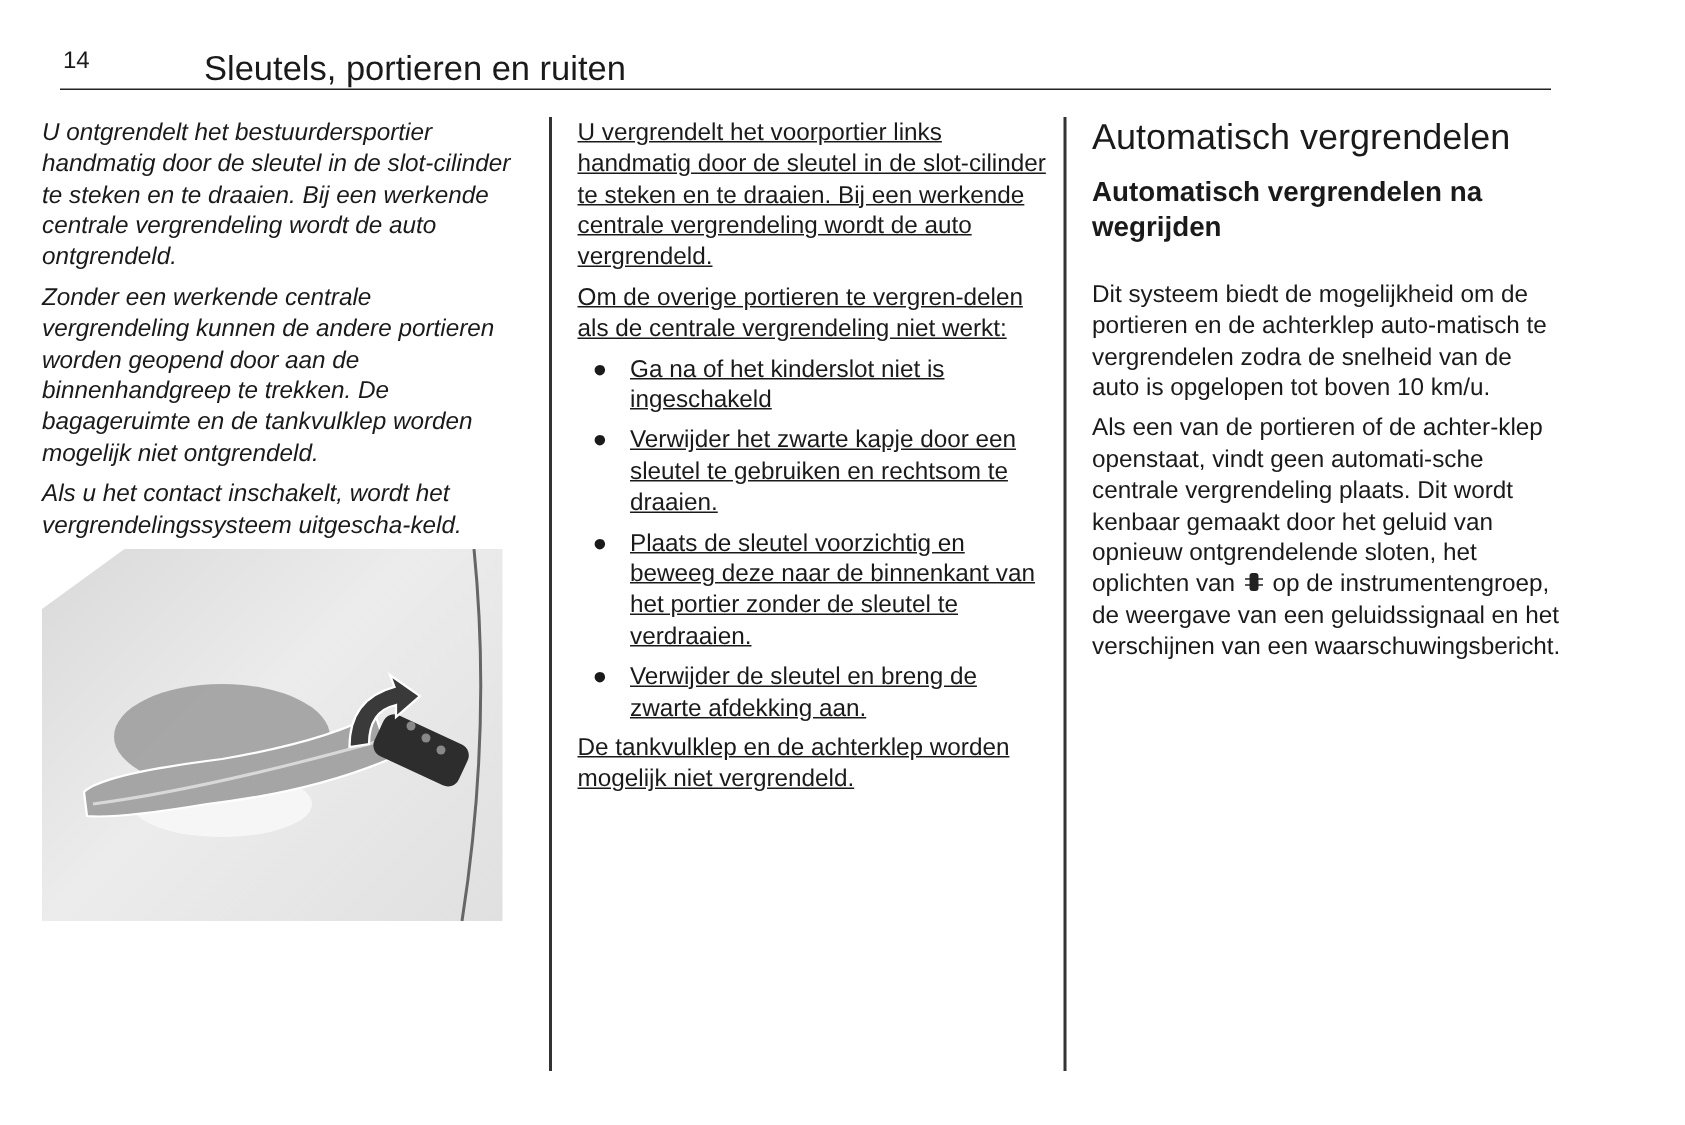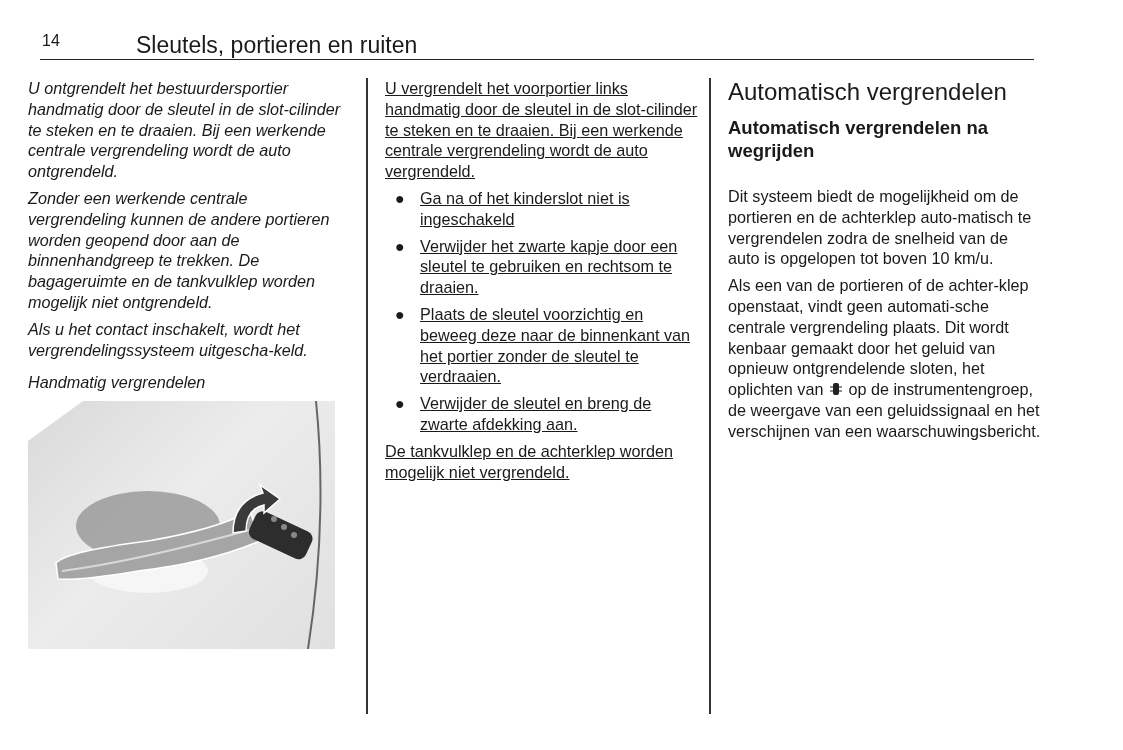--- a/index.html
+++ b/index.html
@@ -28,21 +28,20 @@
 
 <div class="page-header">
   <span class="page-num">14</span>
   <span class="page-title">Sleutels, portieren en ruiten</span>
 </div>
 
 <div class="col col1">
   <p class="p">U ontgrendelt het bestuurdersportier handmatig door de sleutel in de slot-cilinder te steken en te draaien. Bij een werkende centrale vergrendeling wordt de auto ontgrendeld.</p>
   <p class="p">Zonder een werkende centrale vergrendeling kunnen de andere portieren worden geopend door aan de binnenhandgreep te trekken. De bagageruimte en de tankvulklep worden mogelijk niet ontgrendeld.</p>
   <p class="p">Als u het contact inschakelt, wordt het vergrendelingssysteem uitgescha-keld.</p>
-  <p class="sub">Handmatig vergrendelen</p>
   <div class="figure">
     <svg width="307" height="248" viewBox="0 0 307 248">
       <path d="M0 0 L55 0 L0 40 Z" fill="#ffffff"></path>
       <path d="M288 0 Q300 120 280 248" stroke="#666" stroke-width="2" fill="none"></path>
       <ellipse cx="120" cy="125" rx="72" ry="35" fill="#8a8a8a" opacity="0.7"></ellipse>
       <ellipse cx="120" cy="170" rx="60" ry="22" fill="#f6f6f6"></ellipse>
       <path d="M28 162 Q40 150 120 140 Q190 128 222 110 L232 140 Q180 162 110 170 Q50 180 30 178 Z" fill="#a5a5a5" stroke="#fff" stroke-width="1.5"></path>
       <path d="M34 170 Q110 160 225 128" stroke="#d8d8d8" stroke-width="2" fill="none"></path>
       <rect x="222" y="118" width="62" height="30" rx="8" fill="#2d2d2d" transform="rotate(25 250 133)"></rect>
       <circle cx="246" cy="118" r="3" fill="#888"></circle>
@@ -50,20 +49,21 @@
       <circle cx="266" cy="134" r="3" fill="#888"></circle>
       <path d="M205 132 Q205 100 235 92 L232 84 L252 98 L236 112 L236 104 Q218 108 218 130 Z" fill="#3a3a3a" stroke="#fff" stroke-width="1.5"></path>
     </svg>
   </div>
 </div>
 
 <div class="divider" style="left:366px;"></div>
 
 <div class="col col2">
   <p class="p">U vergrendelt het voorportier links handmatig door de sleutel in de slot-cilinder te steken en te draaien. Bij een werkende centrale vergrendeling wordt de auto vergrendeld.</p>
+  <p class="p">Om de overige portieren te vergren-delen als de centrale vergrendeling niet werkt:</p>
   <ul>
     <li><span class="bullet">●</span><span>Ga na of het kinderslot niet is ingeschakeld</span></li>
     <li><span class="bullet">●</span><span>Verwijder het zwarte kapje door een sleutel te gebruiken en rechtsom te draaien.</span></li>
     <li><span class="bullet">●</span><span>Plaats de sleutel voorzichtig en beweeg deze naar de binnenkant van het portier zonder de sleutel te verdraaien.</span></li>
     <li><span class="bullet">●</span><span>Verwijder de sleutel en breng de zwarte afdekking aan.</span></li>
   </ul>
   <p class="p">De tankvulklep en de achterklep worden mogelijk niet vergrendeld.</p>
 </div>
 
 <div class="divider" style="left:709px;"></div>

